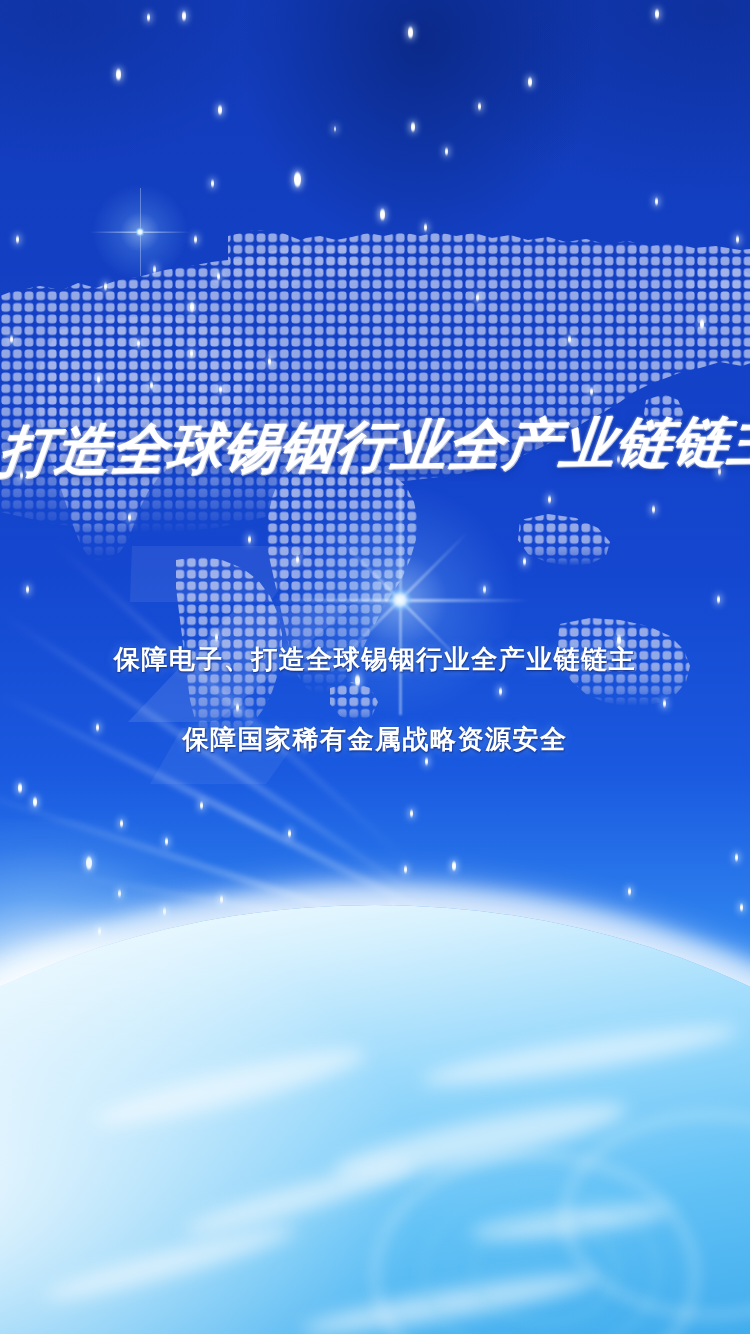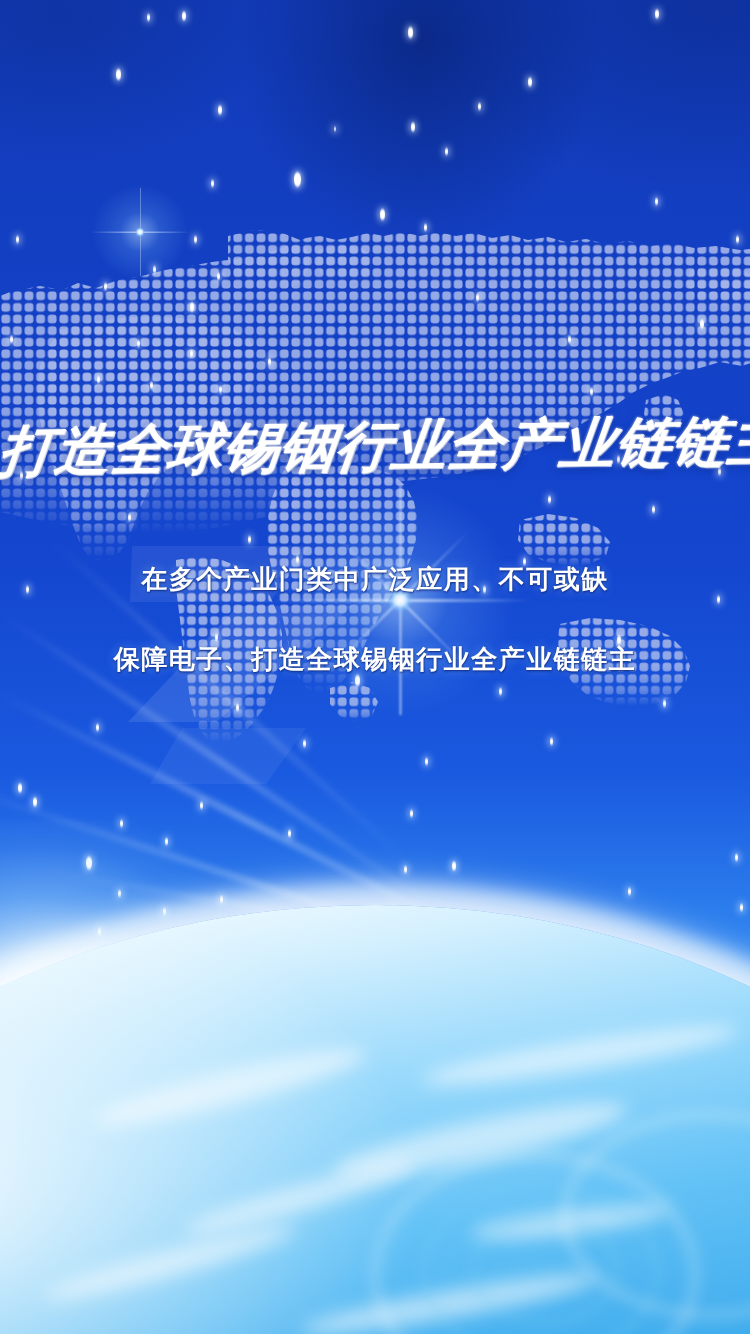--- a/index.html
+++ b/index.html
@@ -414,16 +414,16 @@
     <span class="cloud" style="left:40px;  top:250px; width:260px; height:26px; transform:rotate(-15deg);"></span>
     <span class="cloud" style="left:300px; top:290px; width:300px; height:28px; transform:rotate(-10deg);"></span>
     <span class="swirl" style="left:370px; top:150px; width:330px; height:250px;"></span>
     <span class="swirl2" style="left:420px; top:185px; width:240px; height:175px;"></span>
     <span class="swirl2" style="left:470px; top:215px; width:150px; height:110px;"></span>
     <span class="swirl" style="left:560px; top:110px; width:300px; height:210px;"></span>
   </div>
 
   <h1 class="headline">打造全球锡铟行业全产业链链主</h1>
 
-  <p class="sub sub-1">在多个产业门类中广泛应用、不可或缺</p>
   <p class="sub sub-2">保障电子、打造全球锡铟行业全产业链链主</p>
+  <p class="sub sub-3">保障国家稀有金属战略资源安全</p>
 
 </div>
 
 </body></html>

